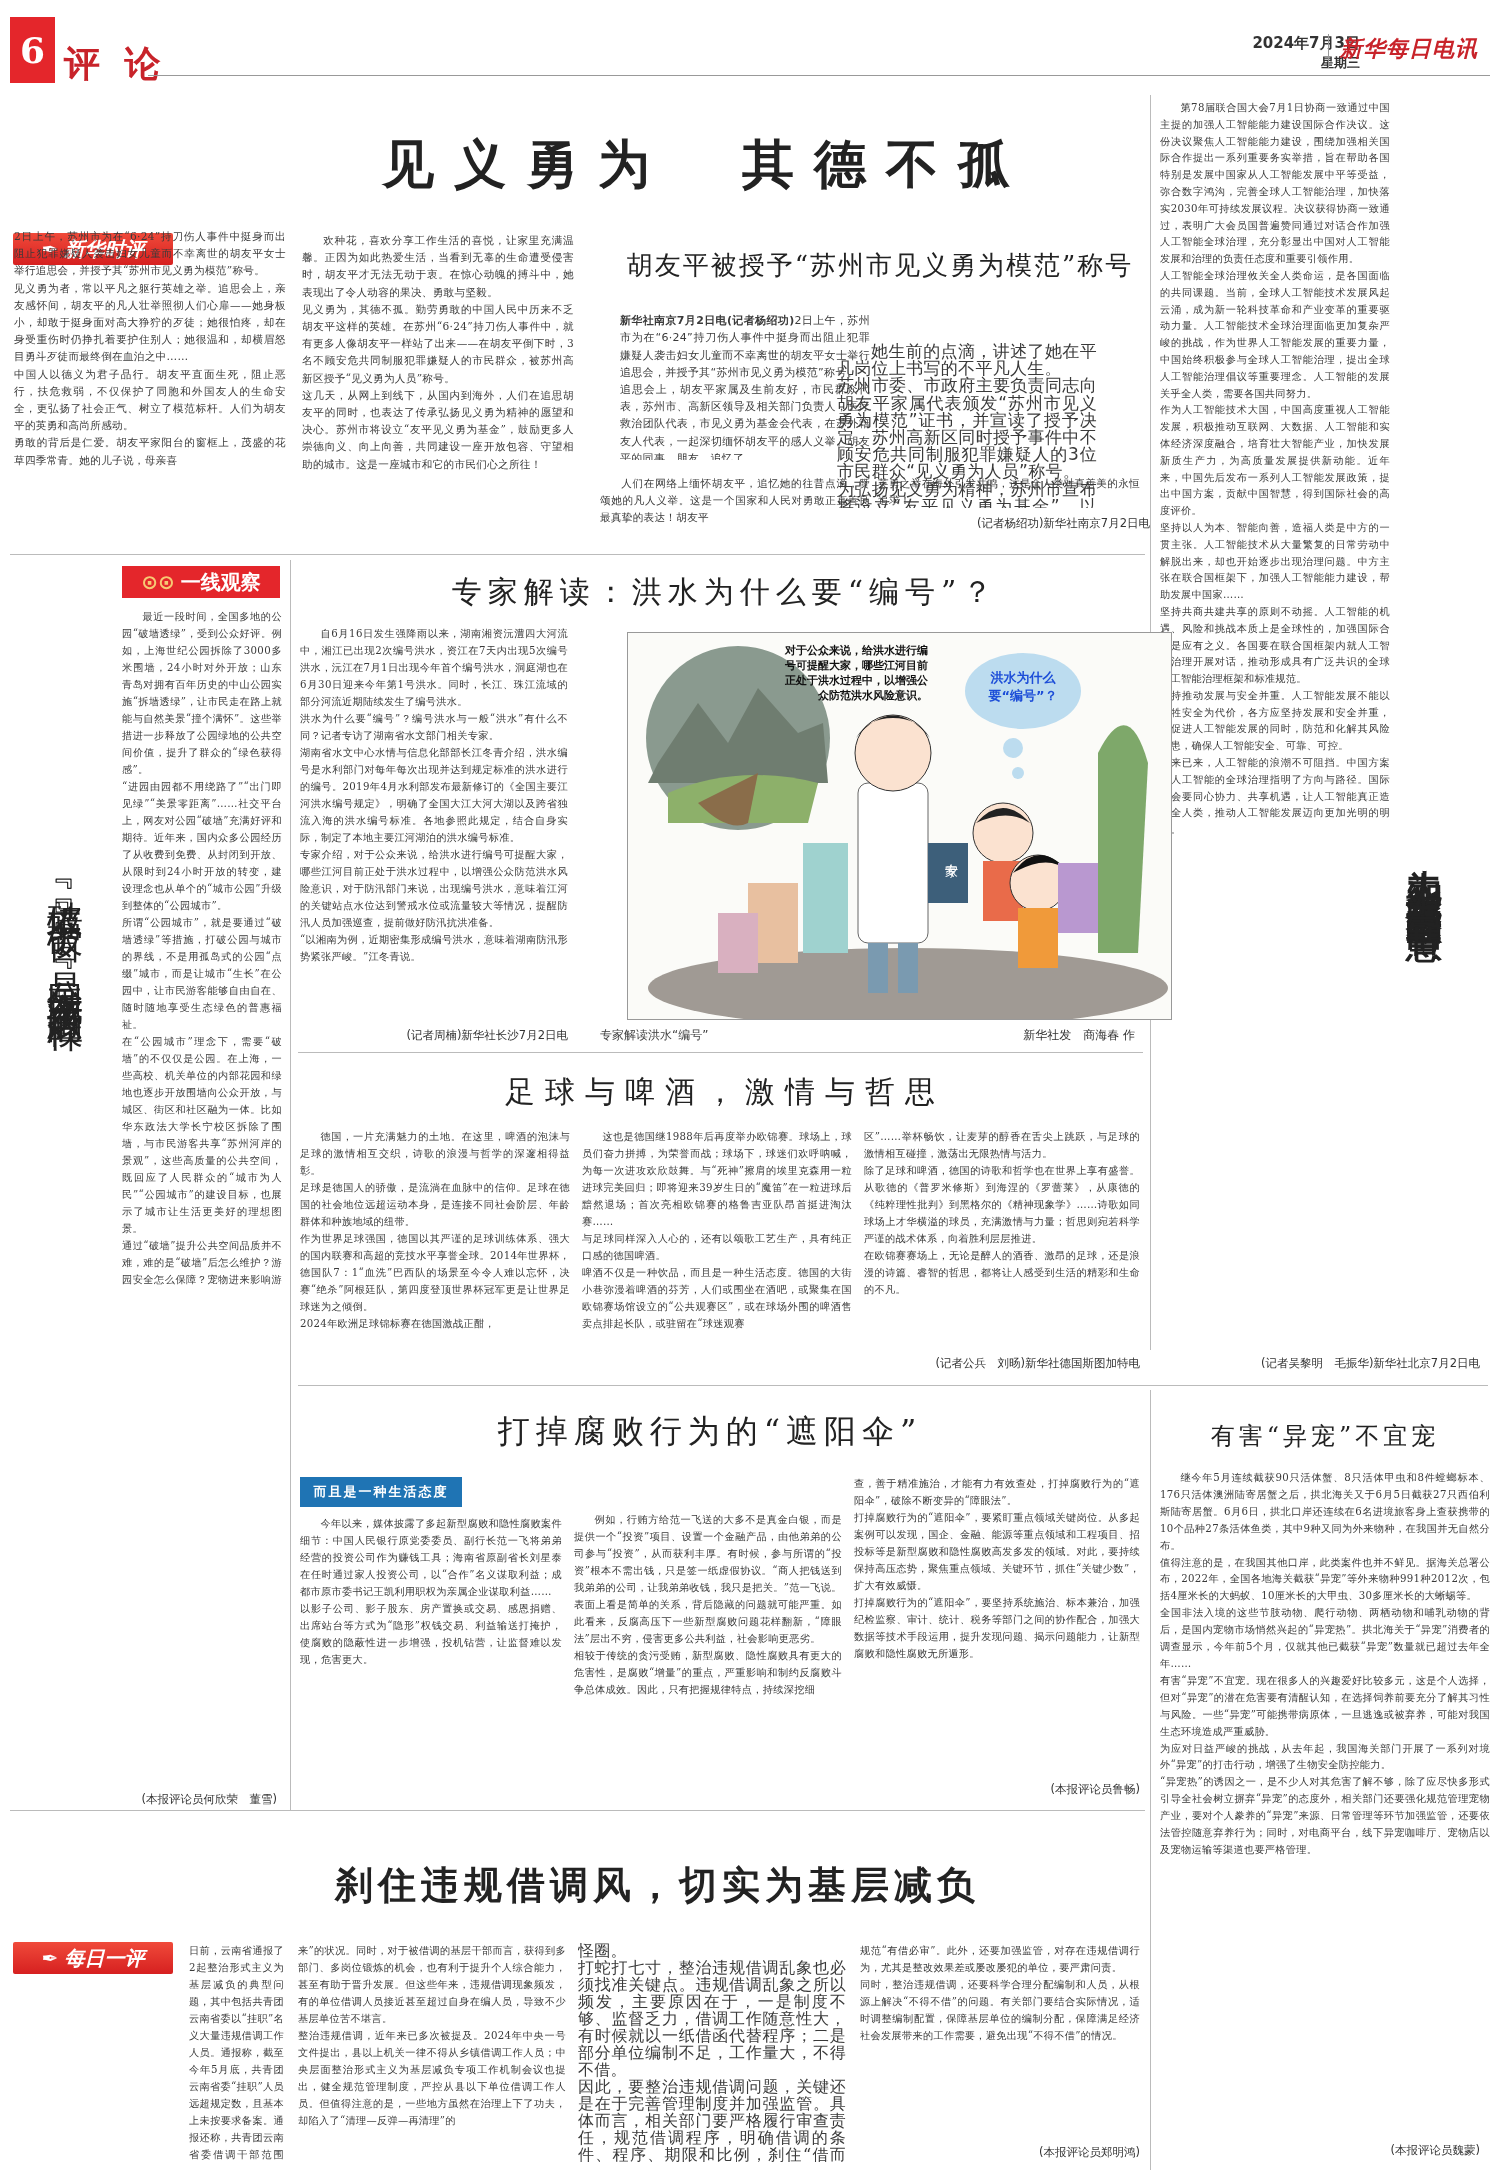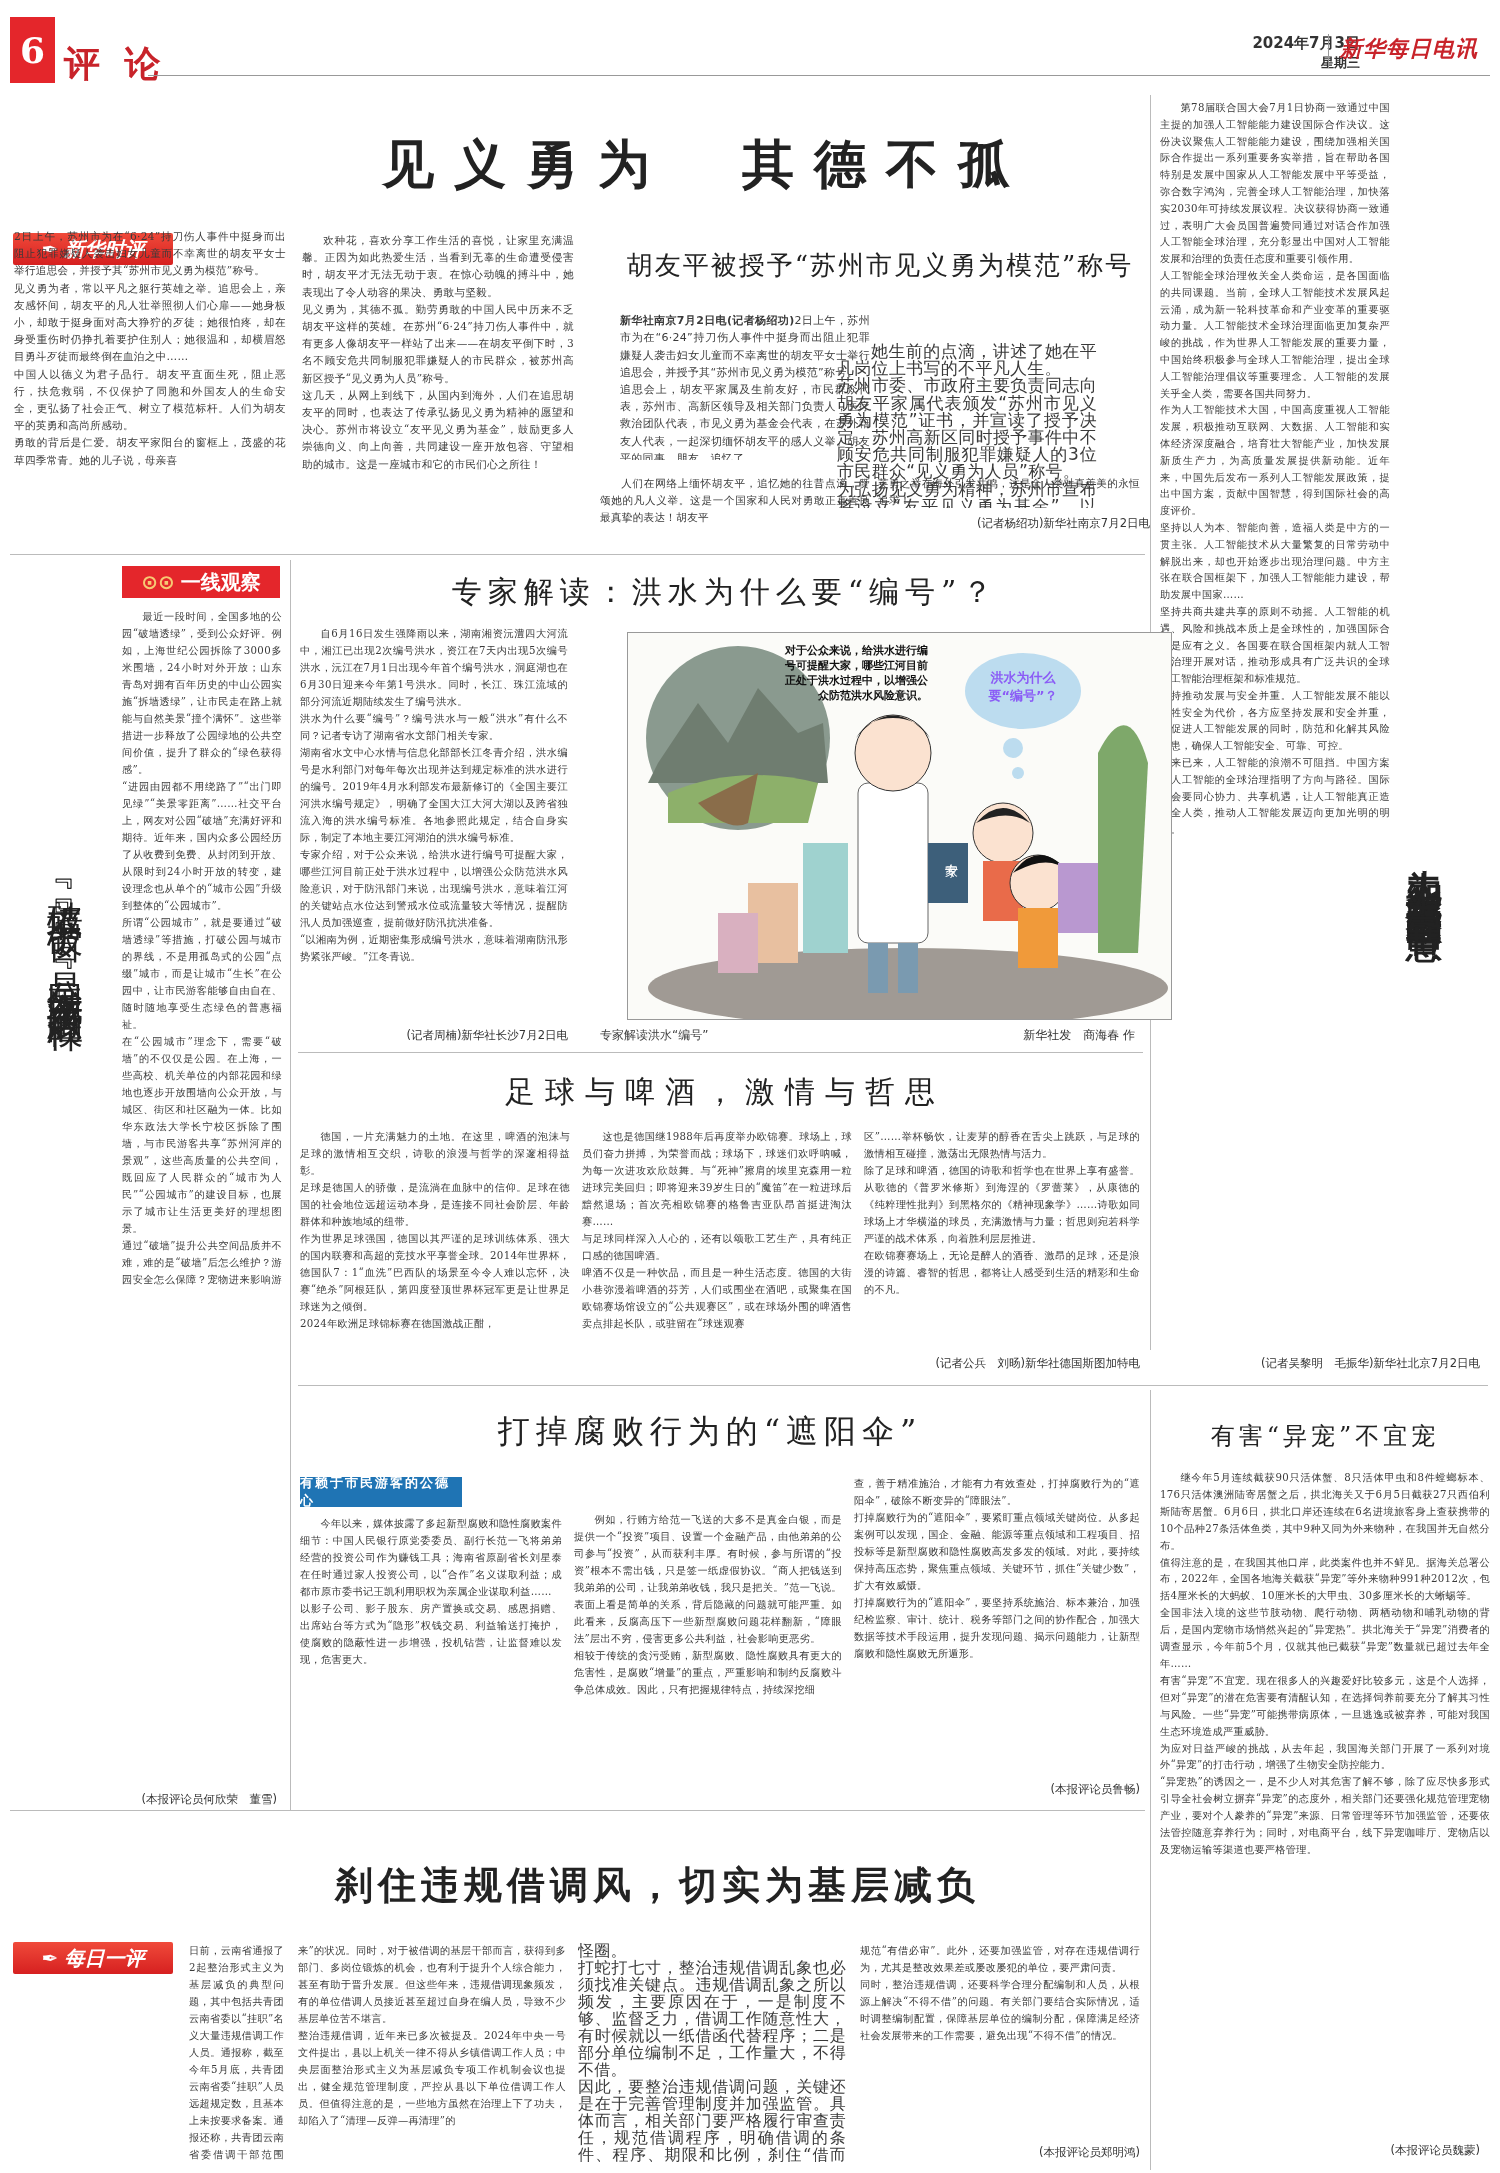--- a/index.html
+++ b/index.html
@@ -124,21 +124,21 @@
     <rect x="355" y="228" width="40" height="60" fill="#e96b4a"></rect>
     <circle cx="410" cy="250" r="28" fill="#fbe2d0" stroke="#333"></circle>
     <path d="M385 240 Q410 205 440 238 Q420 220 385 240 Z" fill="#111"></path>
     <rect x="390" y="275" width="40" height="60" fill="#f09a3a"></rect>
     <rect x="430" y="230" width="40" height="70" fill="#b998d0"></rect>
     <ellipse cx="395" cy="58" rx="58" ry="38" fill="#bcdcef"></ellipse>
     <circle cx="385" cy="115" r="10" fill="#bcdcef"></circle>
     <circle cx="390" cy="140" r="6" fill="#bcdcef"></circle>
   </svg>
   <div class="abs sans" style="left:150px;top:10px;width:150px;font-size:11px;font-weight:bold;line-height:15px;color:#111;text-align:right;">对于公众来说，给洪水进行编号可提醒大家，哪些江河目前正处于洪水过程中，以增强公众防范洪水风险意识。</div>
-  <div class="abs sans" style="left:350px;top:36px;width:90px;font-size:13px;font-weight:bold;line-height:18px;color:#8b5cf6;text-align:center;">洪水为什么要“编号”？</div>
+  <div class="abs sans" style="left:350px;top:36px;width:90px;font-size:13px;font-weight:bold;line-height:18px;color:#1d4ed8;text-align:center;">洪水为什么要“编号”？</div>
   <div class="abs sans" style="left:308px;top:220px;width:24px;font-size:13px;color:#fff;writing-mode:vertical-rl;">专家</div>
 </div>
 <div class="abs sans" style="left:600px;top:1027px;font-size:12px;color:#404040;text-align:right;">专家解读洪水“编号”</div>
 <div class="abs sans" style="left:960px;top:1027px;width:175px;text-align:right;font-size:12px;color:#333;">新华社发　商海春 作</div>
 
 <div class="hline" style="left:298px;top:1052px;width:845px;"></div>
 
 <div class="abs headline-thin" style="left:310px;top:1072px;width:830px;font-size:30px;letter-spacing:10px;">足球与啤酒，激情与哲思</div>
 <div class="col body-text" style="left:300px;top:1128px;width:270px;height:250px;white-space:pre-line;font-size:10.2px;line-height:17px;">德国，一片充满魅力的土地。在这里，啤酒的泡沫与足球的激情相互交织，诗歌的浪漫与哲学的深邃相得益彰。
 足球是德国人的骄傲，是流淌在血脉中的信仰。足球在德国的社会地位远超运动本身，是连接不同社会阶层、年龄群体和种族地域的纽带。
@@ -148,21 +148,21 @@
 与足球同样深入人心的，还有以颂歌工艺生产，具有纯正口感的德国啤酒。
 啤酒不仅是一种饮品，而且是一种生活态度。德国的大街小巷弥漫着啤酒的芬芳，人们或围坐在酒吧，或聚集在国欧锦赛场馆设立的“公共观赛区”，或在球场外围的啤酒售卖点排起长队，或驻留在“球迷观赛</div>
 <div class="col body-text" style="left:864px;top:1128px;width:276px;height:222px;white-space:pre-line;font-size:10.2px;line-height:17px;text-indent:0;">区”……举杯畅饮，让麦芽的醇香在舌尖上跳跃，与足球的激情相互碰撞，激荡出无限热情与活力。
 除了足球和啤酒，德国的诗歌和哲学也在世界上享有盛誉。从歌德的《普罗米修斯》到海涅的《罗蕾莱》，从康德的《纯粹理性批判》到黑格尔的《精神现象学》……诗歌如同球场上才华横溢的球员，充满激情与力量；哲思则宛若科学严谨的战术体系，向着胜利层层推进。
 在欧锦赛赛场上，无论是醉人的酒香、激昂的足球，还是浪漫的诗篇、睿智的哲思，都将让人感受到生活的精彩和生命的不凡。</div>
 <div class="abs byline" style="left:860px;top:1356px;width:280px;">(记者公兵　刘旸)新华社德国斯图加特电</div>
 
 <div class="hline" style="left:298px;top:1385px;width:1190px;"></div>
 
 <div class="abs headline-thin" style="left:300px;top:1410px;width:820px;font-size:32px;letter-spacing:6px;">打掉腐败行为的“遮阳伞”</div>
-<div class="tag" style="left:300px;top:1477px;width:162px;height:30px;background:#1f74b4;font-style:normal;font-size:13px;letter-spacing:2px;">有赖于市民游客的公德心</div>
+<div class="tag" style="left:300px;top:1477px;width:162px;height:30px;background:#1f74b4;font-style:normal;font-size:13px;letter-spacing:2px;">而且是一种生活态度</div>
 <div class="col body-text" style="left:300px;top:1515px;width:262px;height:270px;white-space:pre-line;font-size:10.2px;line-height:17px;">今年以来，媒体披露了多起新型腐败和隐性腐败案件细节：中国人民银行原党委委员、副行长范一飞将弟弟经营的投资公司作为赚钱工具；海南省原副省长刘星泰在任时通过家人投资公司，以“合作”名义谋取利益；成都市原市委书记王凯利用职权为亲属企业谋取利益……
 以影子公司、影子股东、房产置换或交易、感恩捐赠、出席站台等方式为“隐形”权钱交易、利益输送打掩护，使腐败的隐蔽性进一步增强，投机钻营，让监督难以发现，危害更大。</div>
 <div class="col body-text" style="left:574px;top:1511px;width:268px;height:310px;white-space:pre-line;font-size:10.2px;line-height:17px;">例如，行贿方给范一飞送的大多不是真金白银，而是提供一个“投资”项目、设置一个金融产品，由他弟弟的公司参与“投资”，从而获利丰厚。有时候，参与所谓的“投资”根本不需出钱，只是签一纸虚假协议。“商人把钱送到我弟弟的公司，让我弟弟收钱，我只是把关。”范一飞说。
 表面上看是简单的关系，背后隐藏的问题就可能严重。如此看来，反腐高压下一些新型腐败问题花样翻新，“障眼法”层出不穷，侵害更多公共利益，社会影响更恶劣。
 相较于传统的贪污受贿，新型腐败、隐性腐败具有更大的危害性，是腐败“增量”的重点，严重影响和制约反腐败斗争总体成效。因此，只有把握规律特点，持续深挖细</div>
 <div class="col body-text" style="left:854px;top:1475px;width:286px;height:300px;white-space:pre-line;font-size:10.2px;line-height:17px;text-indent:0;">查，善于精准施治，才能有力有效查处，打掉腐败行为的“遮阳伞”，破除不断变异的“障眼法”。
 打掉腐败行为的“遮阳伞”，要紧盯重点领域关键岗位。从多起案例可以发现，国企、金融、能源等重点领域和工程项目、招投标等是新型腐败和隐性腐败高发多发的领域。对此，要持续保持高压态势，聚焦重点领域、关键环节，抓住“关键少数”，扩大有效威慑。
 打掉腐败行为的“遮阳伞”，要坚持系统施治、标本兼治，加强纪检监察、审计、统计、税务等部门之间的协作配合，加强大数据等技术手段运用，提升发现问题、揭示问题能力，让新型腐败和隐性腐败无所遁形。</div>
 <div class="abs byline" style="left:900px;top:1782px;width:240px;">(本报评论员鲁畅)</div>
 

